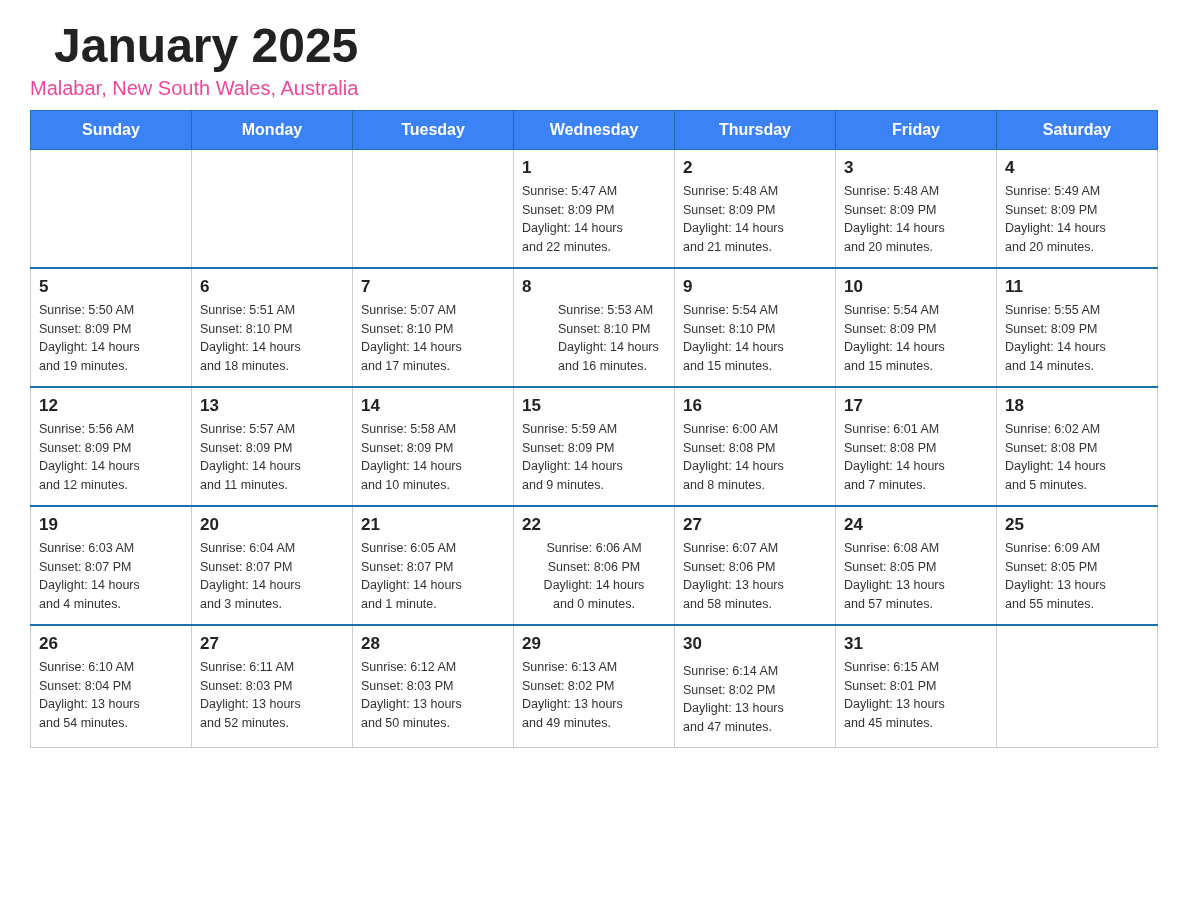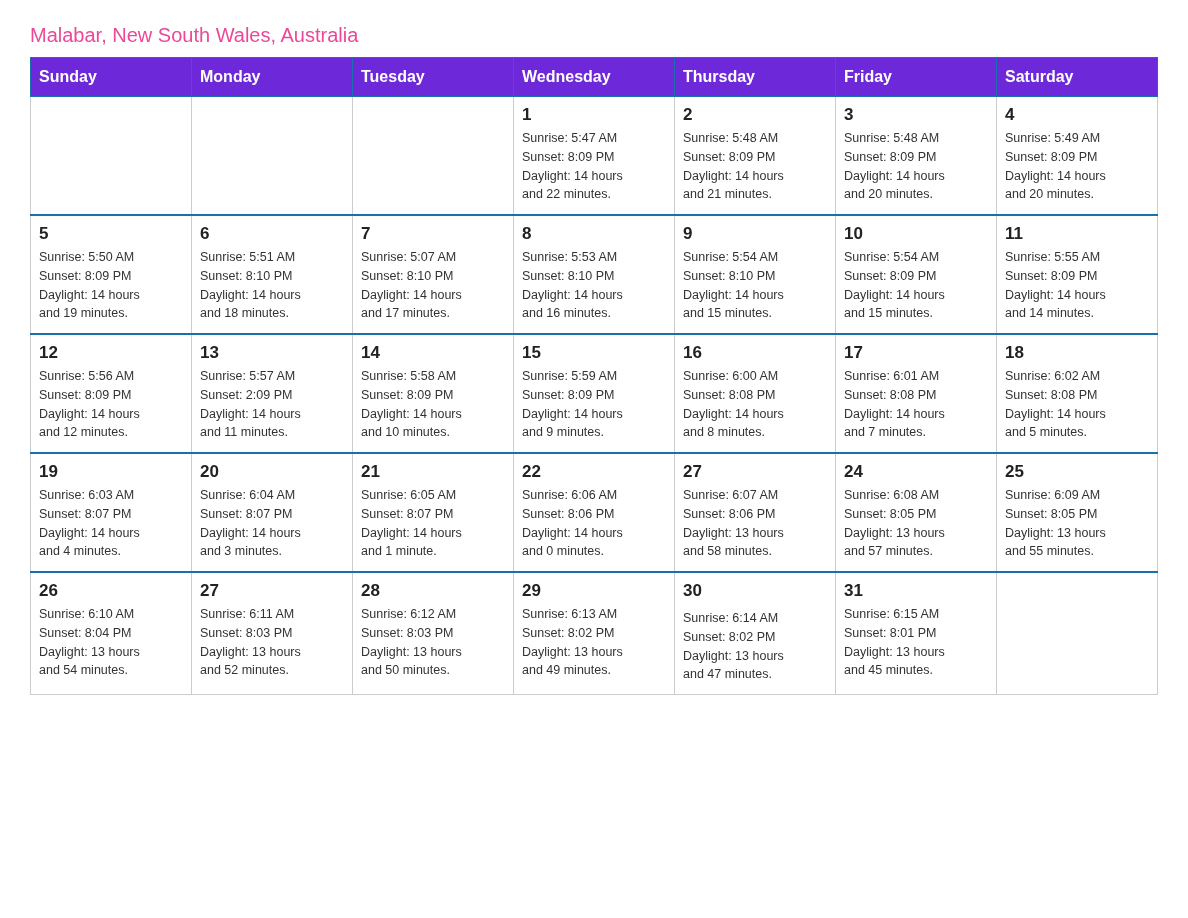--- a/index.html
+++ b/index.html
@@ -34,26 +34,26 @@
       font-size: 20px;
       color: #ec4899;
       margin-top: 4px;
     }
     .calendar {
       width: 100%;
       border-collapse: collapse;
       margin-top: 8px;
     }
     .calendar th {
-      background-color: #6d28d9;
+      background-color: #3b82f6;
       color: #fff;
       font-size: 16px;
       font-weight: bold;
       padding: 10px 8px;
-      text-align: left;
+      text-align: center;
       border: 1px solid #1a6faf;
     }
     .calendar td {
       border: 1px solid #ccc;
       vertical-align: top;
       padding: 8px 8px 10px 8px;
       width: 14.28%;
       min-height: 110px;
     }
     .day-number {
@@ -73,20 +73,21 @@
     }
     .row-divider td {
       border-top: 2px solid #1a6faf;
     }
   </style>
 </head>
 <body>
 
 <div class="header">
   <div class="title-block">
+    <div class="main-title">January 2025</div>
     <div class="subtitle">Malabar, New South Wales, Australia</div>
   </div>
 </div>
 
 <table class="calendar" id="cal">
     <thead>
       <tr>
         <th>Sunday</th>
         <th>Monday</th>
         <th>Tuesday</th>
@@ -147,21 +148,21 @@
         </td>
         <td>
           <span class="day-number">7</span>
           <div class="day-info" style="white-space: pre-line;">Sunrise: 5:07 AM
 Sunset: 8:10 PM
 Daylight: 14 hours
 and 17 minutes.</div>
         </td>
         <td>
           <span class="day-number">8</span>
-          <div class="day-info" style="white-space: pre-line;">Sunrise: 5:53 AM
+          <div class="day-info" style="white-space: pre-line; margin-left: 36px;">Sunrise: 5:53 AM
 Sunset: 8:10 PM
 Daylight: 14 hours
 and 16 minutes.</div>
         </td>
         <td>
           <span class="day-number">9</span>
           <div class="day-info" style="white-space: pre-line;">Sunrise: 5:54 AM
 Sunset: 8:10 PM
 Daylight: 14 hours
 and 15 minutes.</div>
@@ -185,21 +186,21 @@
         <td>
           <span class="day-number">12</span>
           <div class="day-info" style="white-space: pre-line;">Sunrise: 5:56 AM
 Sunset: 8:09 PM
 Daylight: 14 hours
 and 12 minutes.</div>
         </td>
         <td>
           <span class="day-number">13</span>
           <div class="day-info" style="white-space: pre-line;">Sunrise: 5:57 AM
-Sunset: 2:09 PM
+Sunset: 8:09 PM
 Daylight: 14 hours
 and 11 minutes.</div>
         </td>
         <td>
           <span class="day-number">14</span>
           <div class="day-info" style="white-space: pre-line;">Sunrise: 5:58 AM
 Sunset: 8:09 PM
 Daylight: 14 hours
 and 10 minutes.</div>
         </td>
@@ -249,21 +250,21 @@
         </td>
         <td>
           <span class="day-number">21</span>
           <div class="day-info" style="white-space: pre-line;">Sunrise: 6:05 AM
 Sunset: 8:07 PM
 Daylight: 14 hours
 and 1 minute.</div>
         </td>
         <td>
           <span class="day-number">22</span>
-          <div class="day-info" style="white-space: pre-line;">Sunrise: 6:06 AM
+          <div class="day-info" style="white-space: pre-line; text-align: center;">Sunrise: 6:06 AM
 Sunset: 8:06 PM
 Daylight: 14 hours
 and 0 minutes.</div>
         </td>
         <td>
           <span class="day-number">27</span>
           <div class="day-info" style="white-space: pre-line;">Sunrise: 6:07 AM
 Sunset: 8:06 PM
 Daylight: 13 hours
 and 58 minutes.</div>

